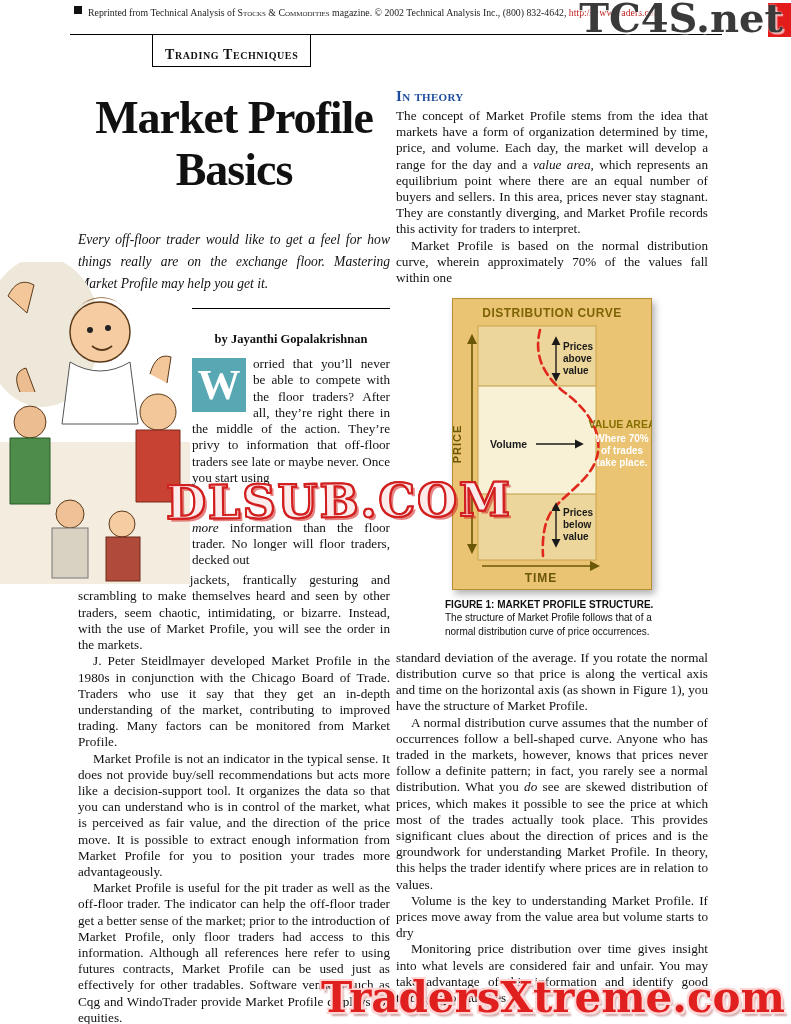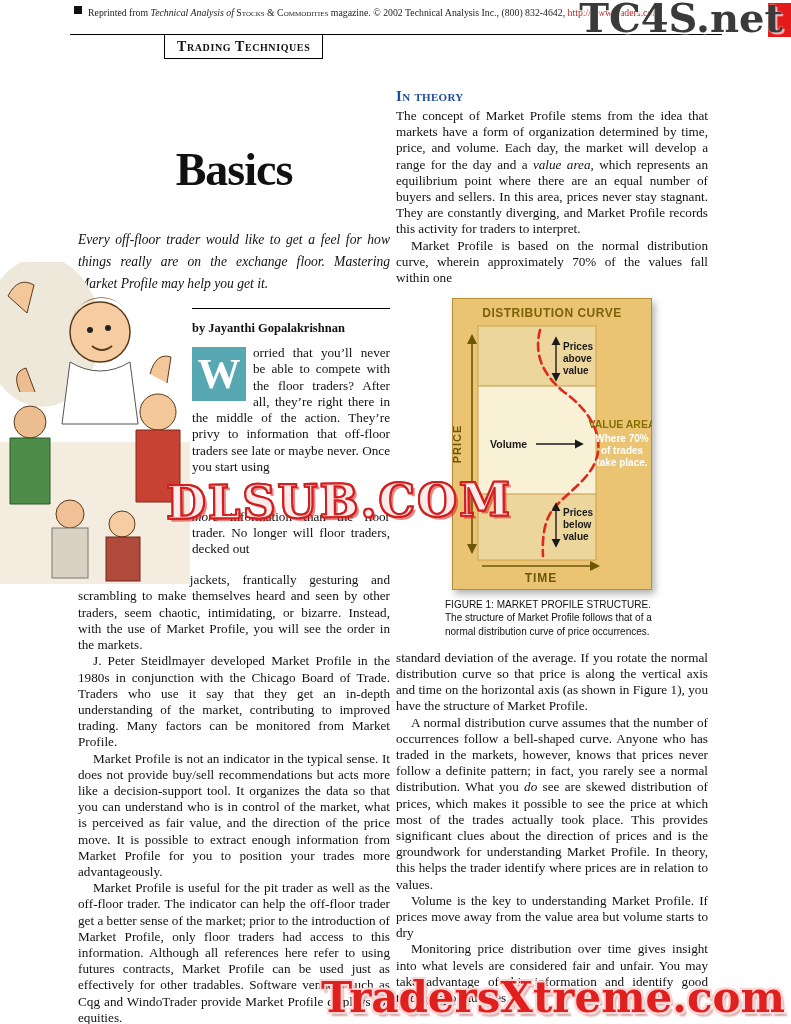--- a/index.html
+++ b/index.html
@@ -1,60 +1,60 @@
 <!DOCTYPE html>
 <html><head>
 <meta charset="utf-8">
 <style>
   html,body{margin:0;padding:0;background:#888;}
   .page{position:relative;width:791px;height:1024px;margin:0 auto;background:#ffffff;overflow:hidden;font-family:"Liberation Serif",serif;color:#111;}
 
   
   .bullet{position:absolute;top:6px;left:74px;width:8px;height:8px;background:#111;}
   .hdr{position:absolute;top:7px;left:88px;font-size:9.8px;white-space:nowrap;color:#222;}
-  .hdr .it{font-style:italic;}
+  .hdr .it{}
   .sc{font-variant:small-caps;}
   .hdr .url{color:#c02020;text-decoration:none;}
   .toprule{position:absolute;top:34px;left:70px;width:652px;border-top:1.8px solid #000;}
-  .secbox{position:absolute;top:34px;left:164px;background:#fff;border:1.8px solid #000;padding:4px 12px 3px;
+  .secbox{position:absolute;top:34px;left:152px;background:#fff;border:1.8px solid #000;padding:12px 12px 3px;
           font-family:"Liberation Serif",serif;font-weight:700;font-size:14px;font-variant:small-caps;letter-spacing:.6px;}
 
   
   .tc4s-red{position:absolute;top:3px;right:0;width:23px;height:34px;background:#e31b1b;z-index:29;}
   .wm-tc4s{position:absolute;top:-6px;right:8px;z-index:30;font-family:"DejaVu Serif",serif;font-weight:700;font-size:40px;color:#3a3a3a;
            text-shadow:0 0 2px #fff,2px 2px 0 rgba(255,255,255,.6);}
   .wm-dlsub{position:absolute;left:166px;top:474px;z-index:30;font-family:"DejaVu Serif",serif;font-weight:700;font-size:46px;letter-spacing:2px;
             color:#fcebeb;-webkit-text-stroke:2px #d21f1f;transform:rotate(-0.6deg);
             text-shadow:3px 3px 0 rgba(210,31,31,.55),-1px -1px 0 #d21f1f,1px -1px 0 #d21f1f,-1px 1px 0 #d21f1f,1px 1px 0 #d21f1f;}
   .wm-tx{position:absolute;right:6px;bottom:2px;z-index:30;font-family:"DejaVu Serif",serif;font-weight:700;font-size:42px;color:#e01f1f;
          text-shadow:-2px -2px 0 #ffd6d6,2px -2px 0 #ffd6d6,-2px 2px 0 #ffd6d6,2px 2px 0 #ffd6d6,3px 4px 2px rgba(120,0,0,.35);}
 
   
   .leftcol{position:absolute;left:78px;top:86px;width:312px;}
   .rightcol{position:absolute;left:396px;top:88px;width:312px;}
 
   .title{margin:6px 0 0;font-weight:700;font-size:46px;line-height:1.12;letter-spacing:-1px;text-align:center;}
   .deck{margin-top:34px;font-style:italic;font-size:13.6px;line-height:1.6;text-align:justify;}
 
   .illu-spacer{float:left;width:114px;height:278px;}
-  .byline-wrap{overflow:hidden;margin-top:14px;border-top:1.2px solid #000;padding-top:12px;text-align:left;
+  .byline-wrap{overflow:hidden;margin-top:14px;border-top:1.2px solid #000;padding-top:23px;text-align:center;
                font-weight:700;font-size:12.5px;}
   .lead-block{overflow:hidden;margin-top:9px;font-size:13.2px;line-height:16.2px;text-align:justify;}
   .dropcap{float:left;width:54px;height:54px;margin:2px 7px 2px 0;background:#58a8b4;color:#fff;text-align:center;
            font-weight:700;font-size:43px;line-height:54px;}
   .gap{height:34px;}
   .bodyp{margin:0;font-size:13.2px;line-height:16.2px;text-align:justify;}
   .bodyp.ind{text-indent:15px;}
   .clearp{clear:left;}
 
   .theory-h{margin:0 0 3px;color:#1d4b9e;font-weight:700;font-size:15px;font-variant:small-caps;letter-spacing:.3px;}
 
   .figwrap{width:200px;margin:12px auto 8px;box-shadow:3px 4px 7px rgba(0,0,0,.3);font-size:0;}
   .figcap{width:214px;margin:4px auto 12px;font-family:"Liberation Sans",sans-serif;font-size:10px;line-height:1.32;color:#111;text-align:left;}
-  .figcap b{font-weight:400;}
+  .figcap b{font-weight:700;}
 
   .illustration{position:absolute;left:0;top:262px;width:190px;height:322px;z-index:5;}
 </style>
 </head>
 <body>
 
 <div class="page">
 
   <div class="bullet"></div>
   <div class="hdr"><span>Reprinted from </span><span class="it">Technical Analysis of </span><span class="sc">Stocks &amp; Commodities</span><span> magazine. © 2002 Technical Analysis Inc., (800) 832-4642, </span><a class="url" href="#">http://www.traders.com</a></div>
@@ -83,21 +83,21 @@
       <circle cx="30" cy="160" r="16" fill="#edbd92" stroke="#5a3a1a"></circle>
       <path d="M10,176 h40 v66 h-40 z" fill="#4e8c4a" stroke="#2a5a28"></path>
       <circle cx="70" cy="252" r="14" fill="#f0c096" stroke="#5a3a1a"></circle>
       <rect x="52" y="266" width="36" height="50" fill="#d9d2c2" stroke="#777"></rect>
       <circle cx="122" cy="262" r="13" fill="#f6cda2" stroke="#5a3a1a"></circle>
       <rect x="106" y="275" width="34" height="44" fill="#b04a3a" stroke="#6a2a1a"></rect>
     </svg>
   </div>
 
   <div class="leftcol">
-    <h1 class="title"><br><span>Basics</span></h1>
+    <h1 class="title"><span>Market Profile</span><br><span>Basics</span></h1>
 
     <div class="deck">Every off-floor trader would like to get a feel for how things really are on the exchange floor. Mastering Market Profile may help you get it.</div>
 
     <div class="illu-spacer"></div>
 
     <div class="byline-wrap">by Jayanthi Gopalakrishnan</div>
 
     <div class="lead-block">
       <span class="dropcap">W</span>
       <span>orried that you’ll never be able to compete with the floor traders? After all, they’re right there in the middle of the action. They’re privy to information that off-floor traders see late or maybe never. Once you start using</span>

